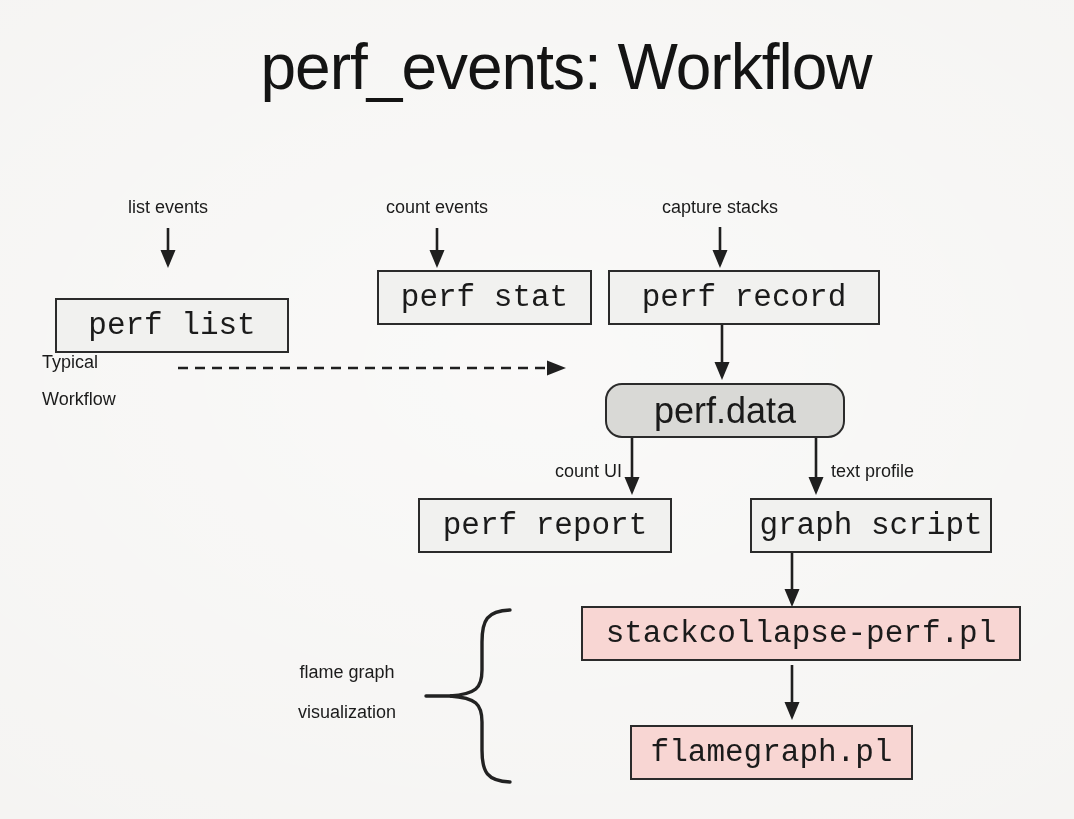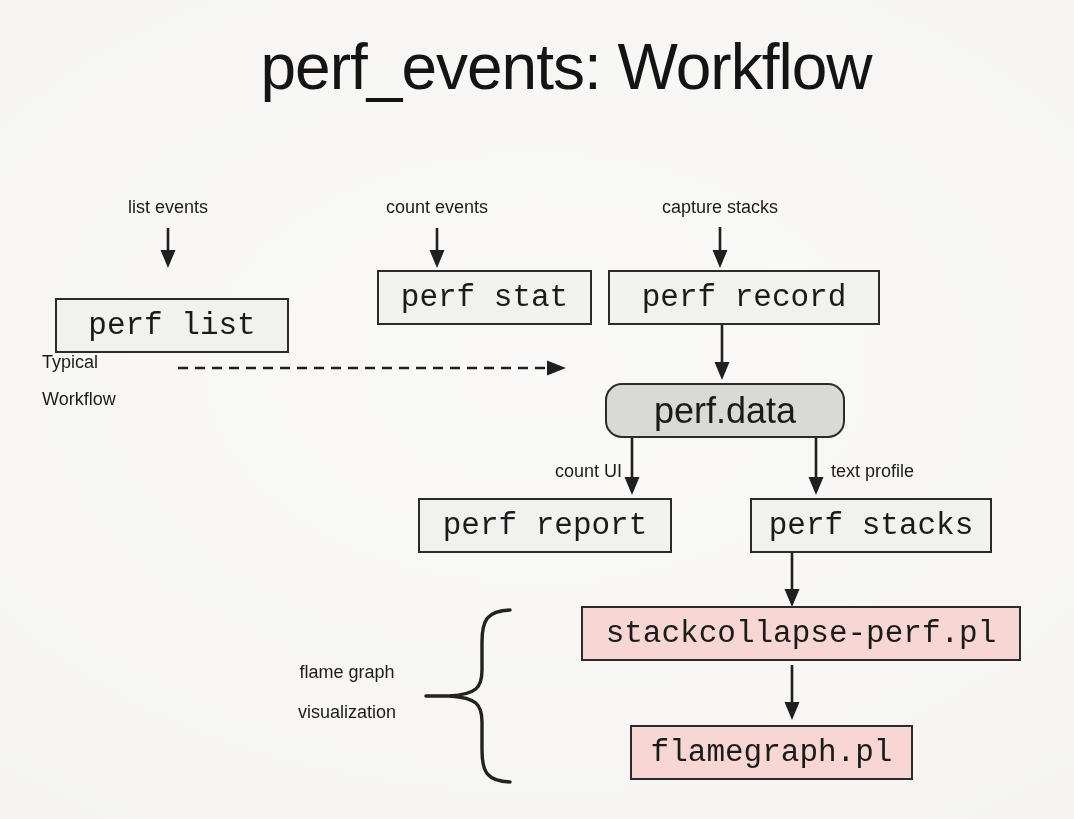--- a/index.html
+++ b/index.html
@@ -126,21 +126,21 @@
 
   <div class="lbl" style="left:42px;top:347px;">Typical</div>
   <div class="lbl" style="left:42px;top:384px;">Workflow</div>
 
   <div class="node data" style="left:605px;top:383px;width:240px;">perf.data</div>
 
   <div class="lbl right" style="left:420px;top:456px;width:202px;">count UI</div>
   <div class="lbl" style="left:831px;top:456px;">text profile</div>
 
   <div class="node" style="left:418px;top:498px;width:254px;">perf report</div>
-  <div class="node" style="left:750px;top:498px;width:242px;">perf stacks</div>
+  <div class="node" style="left:750px;top:498px;width:242px;">graph script</div>
 
   <div class="lbl center" style="left:222px;top:657px;width:250px;">flame graph</div>
   <div class="lbl center" style="left:222px;top:697px;width:250px;">visualization</div>
 
   <div class="node pink" style="left:553px;top:606px;width:440px;margin-left:28px;">stackcollapse-perf.pl</div>
   <div class="node pink" style="left:630px;top:725px;width:283px;">flamegraph.pl</div>
 
 </div>
 
 </body></html>

